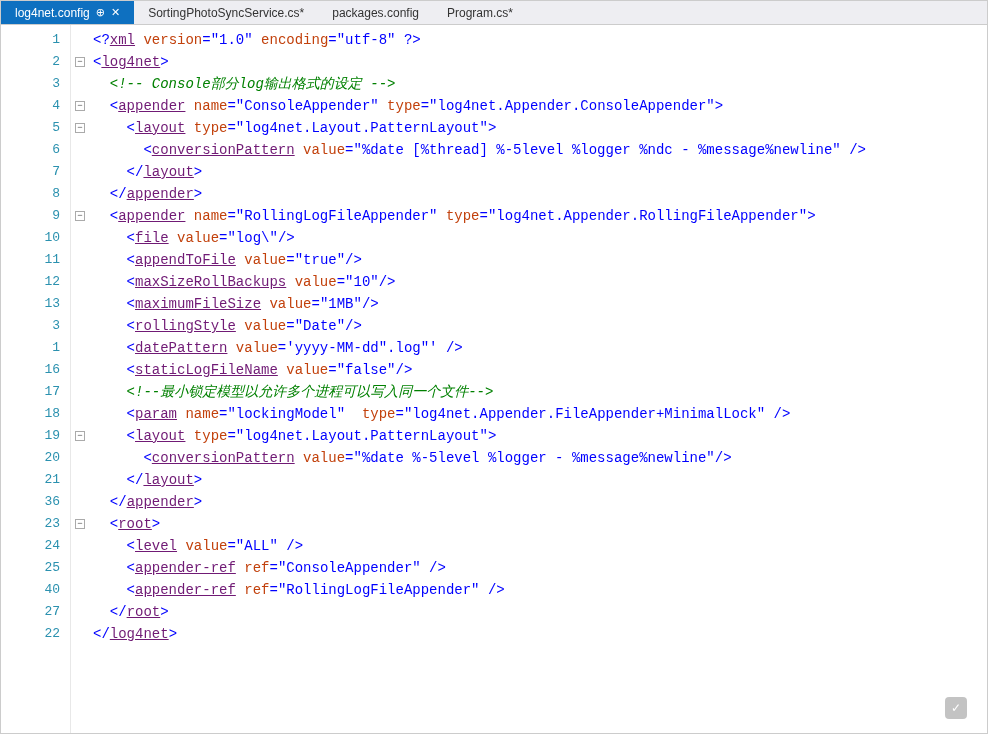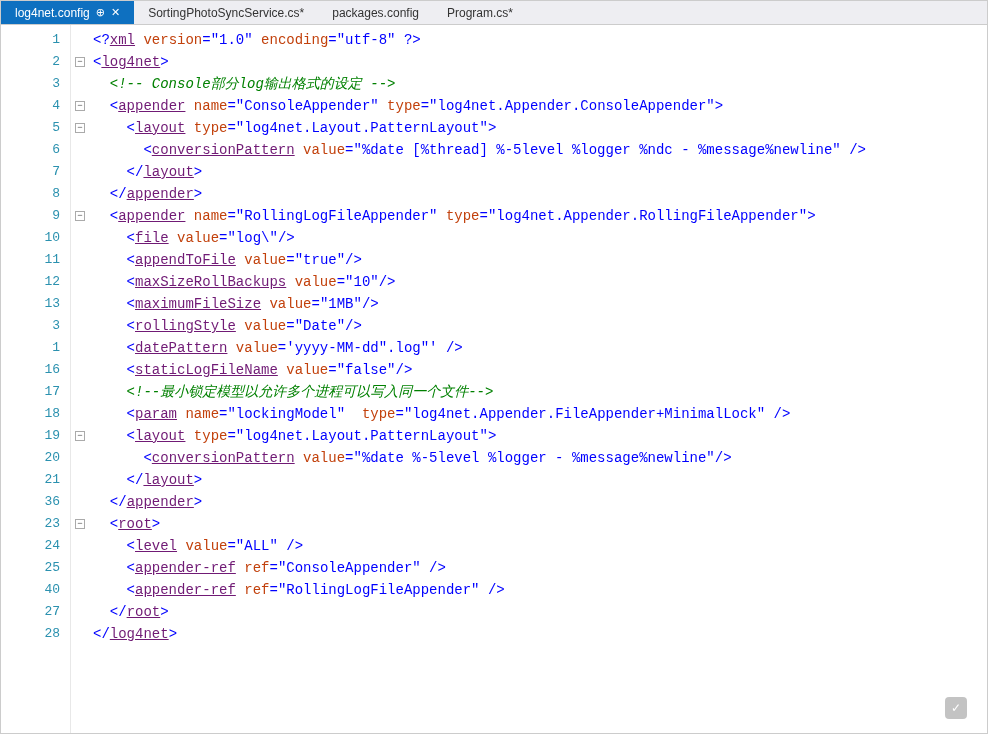--- a/index.html
+++ b/index.html
@@ -66,21 +66,21 @@
       <div>18</div>
       <div>19</div>
       <div>20</div>
       <div>21</div>
       <div>36</div>
       <div>23</div>
       <div>24</div>
       <div>25</div>
       <div>40</div>
       <div>27</div>
-      <div>28</div>
+      <div>22</div>
     </div>
   <div class="fold" id="fold">
       <div></div>
       <div><span class="mark">−</span></div>
       <div></div>
       <div><span class="mark">−</span></div>
       <div><span class="mark">−</span></div>
       <div></div>
       <div></div>
       <div></div>

